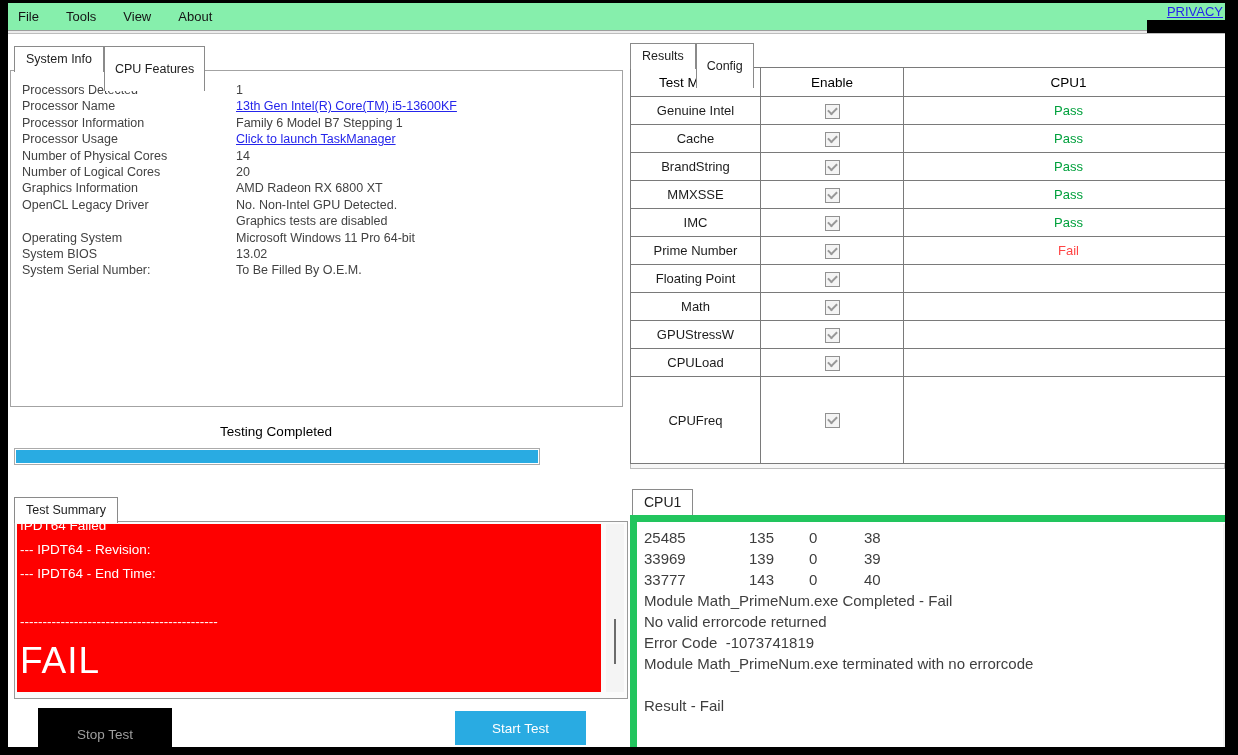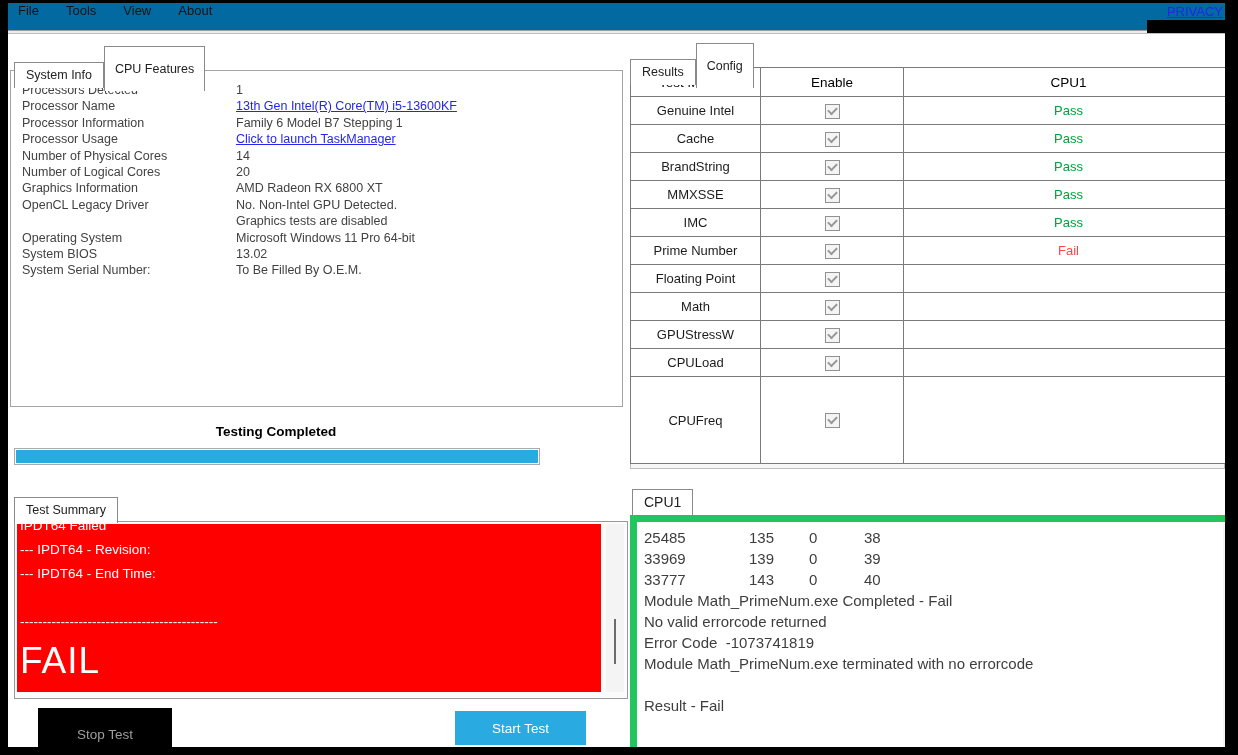--- a/index.html
+++ b/index.html
@@ -8,41 +8,41 @@
     background:#fff;font-family:"Liberation Sans",sans-serif;color:#000;
   }
   
   .bframe{position:absolute;background:#000;z-index:50}
   .b-top{left:0;top:0;width:1238px;height:3px}
   .b-left{left:0;top:0;width:8px;height:755px}
   .b-right{right:0;top:0;width:13px;height:755px}
   .b-bottom{left:0;bottom:0;width:1238px;height:8px}
 
   
-  .menubar{position:absolute;left:8px;top:3px;right:13px;height:27px;display:flex;align-items:flex-start;padding-left:10px;background:#0369a1}
+  .menubar{position:absolute;left:8px;top:3px;right:13px;height:27px;display:flex;align-items:center;padding-left:10px;background:#86efac}
   .menu-item{font-size:13px;color:#141414;margin-right:27px;white-space:nowrap}
   .privacy{position:absolute;top:4px;right:15px;font-size:13px;color:var(--link-blue,#2525eb);text-decoration:underline;z-index:12;cursor:pointer}
   .privacy-block{position:absolute;top:20px;right:13px;width:78px;height:13px;background:#000;z-index:11}
   .groove{position:absolute;left:8px;top:30px;right:13px;height:2px;background:#ececec;border-top:1px solid #9e9e9e;border-bottom:1px solid #bdbdbd}
 
   
-  .tabstrip{position:absolute;display:flex;align-items:center;z-index:5}
+  .tabstrip{position:absolute;display:flex;align-items:flex-start;z-index:5}
   .tab{background:#fff;border:1px solid #8a8a8a;border-bottom:none;color:#222;
        font-size:12.5px;height:20px;line-height:20px;padding:12px 10px;margin-bottom:13px;white-space:nowrap}
   .tab.sel{height:25px;line-height:25px;margin-bottom:0;padding:0 11px;z-index:6;position:relative}
 
   
   .sys-tabs{left:14px;top:46px}
   .sys-box{position:absolute;left:10px;top:70px;width:611px;height:335px;border:1px solid #a3a3a3;background:#fff}
   .info-rows{position:absolute;left:11px;top:11px;font-size:12.5px;color:#424242;line-height:16.4px;white-space:pre}
   .ilabel{display:inline-block;width:214px}
   .link{color:var(--link-blue,#2525eb);text-decoration:underline;cursor:pointer}
 
   
-  .status-text{position:absolute;left:14px;top:424px;width:524px;text-align:center;font-weight:bold;font-size:13.5px;color:#000}
+  .status-text{position:absolute;left:14px;top:424px;width:524px;text-align:center;font-weight:normal;font-size:13.5px;color:#000}
   .progress{position:absolute;left:14px;top:448px;width:522px;height:13px;border:1px solid #ababab;background:#fff;padding:1px}
   .progress-fill{height:100%;background:var(--accent-blue,#29abe2)}
 
   
   .summary-tabs{left:14px;top:497px}
   .summary-box{position:absolute;left:14px;top:521px;width:612px;height:176px;border:1px solid #999;background:#fbfbfb}
   .red-area{position:absolute;left:2px;top:2px;width:584px;height:168px;background:var(--alert-red,#fe0000);overflow:hidden;color:#fff}
   .summary-lines{margin-top:-10px;padding-left:3px;font-size:13.5px;line-height:24px;white-space:pre}
   .sline.big{font-size:37px;line-height:46px;padding-top:4px;letter-spacing:1px}
   .v-scroll{position:absolute;right:3px;top:2px;width:18px;height:168px;background:#f4f4f4}

